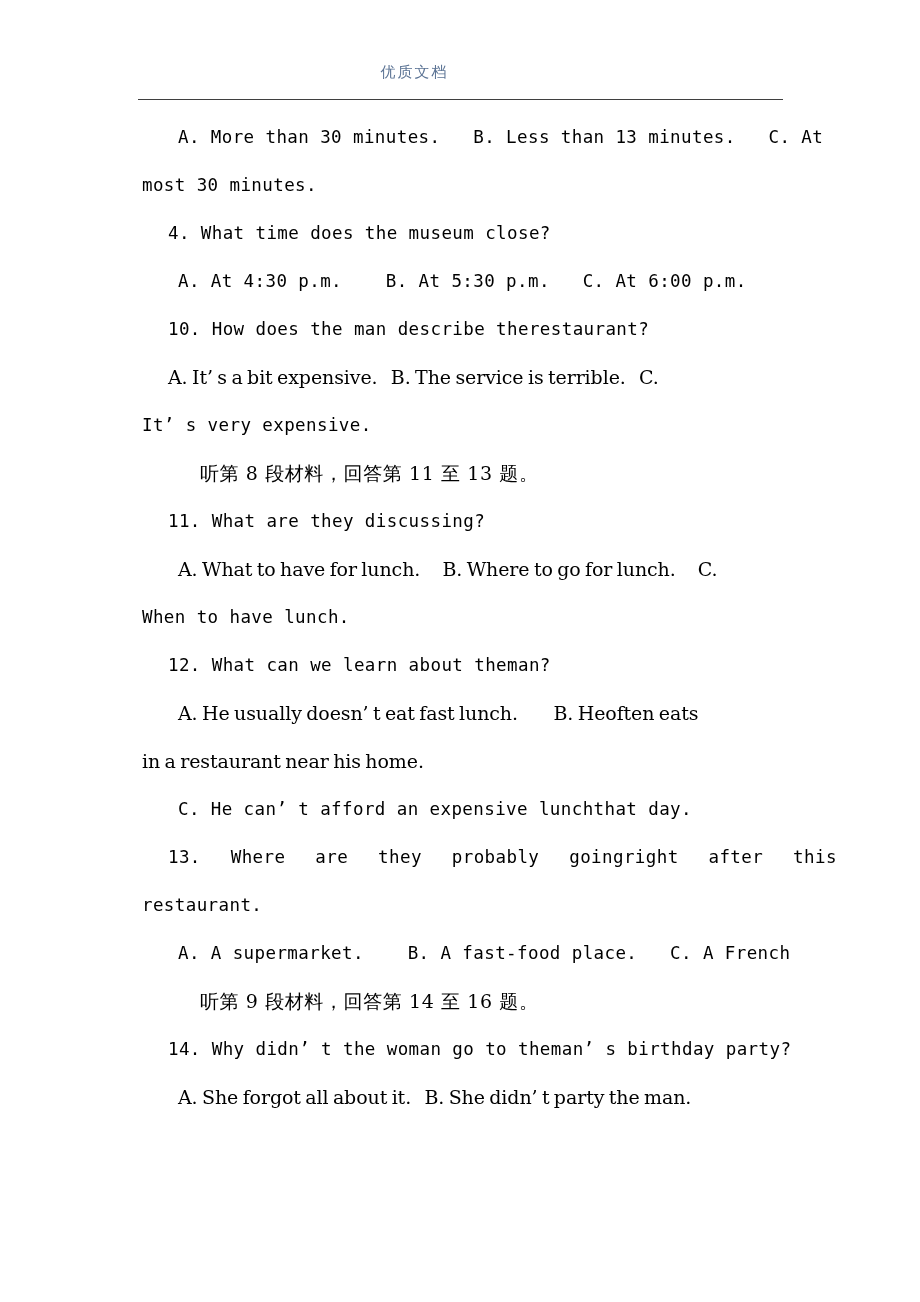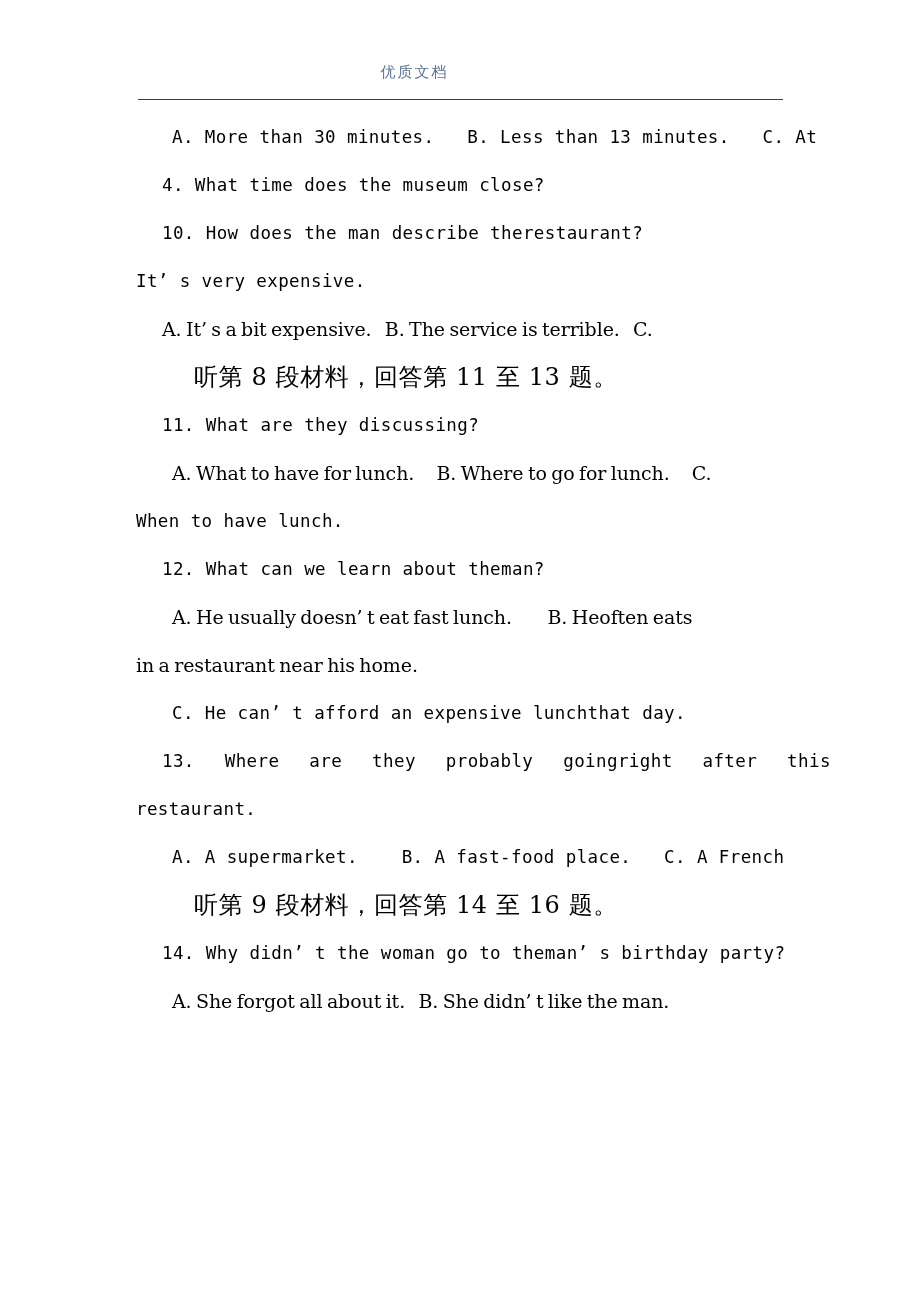--- a/index.html
+++ b/index.html
@@ -43,21 +43,21 @@
     left: 138px;
     top: 99px;
     width: 645px;
     height: 0;
     border-top: 1px solid #3f3f3f;
   }
 
   
   .body-block {
     position: absolute;
-    left: 136px;
+    left: 142px;
     top: 113px;
     width: 645px;
   }
 
   .ln {
     font-family: "DejaVu Sans Mono", "Liberation Mono", monospace;
     font-size: 17.5px;
     line-height: 48px;
     color: #000000;
     white-space: pre;
@@ -77,21 +77,21 @@
     letter-spacing: -0.1px;
     word-spacing: -1.5px;
   }
   .ln.just13 {
     word-spacing: 19px;
   }
 
   
   .ln.cn {
     font-family: "DejaVu Serif", "Liberation Serif", serif;
-    font-size: 24px;
+    font-size: 19px;
     letter-spacing: 0.6px;
     padding-left: 58px;
   }
 
   .ind1 { padding-left: 26px; }   
   .ind2 { padding-left: 36px; }   
   .ind0 { padding-left: 0; }      
 </style>
 </head>
 <body>
@@ -100,29 +100,31 @@
 
   <div class="header-area">
     <div class="header-title">优质文档</div>
   </div>
   <div class="header-rule"></div>
 
   <div class="body-block">
 
     <div class="ln wide ind2">A. More than 30 minutes.   B. Less than 13 minutes.   C. At</div>
 
+    <div class="ln wide ind0">most 30 minutes.</div>
 
     <div class="ln wide ind1">4. What time does the museum close?</div>
 
+    <div class="ln wide ind2">A. At 4:30 p.m.    B. At 5:30 p.m.   C. At 6:00 p.m.</div>
 
     <div class="ln wide ind1">10. How does the man describe therestaurant?</div>
 
+    <div class="ln cond ind1">A. It’ s a bit expensive.   B. The service is terrible.   C.</div>
+
     <div class="ln wide ind0">It’ s very expensive.</div>
-
-    <div class="ln cond ind1">A. It’ s a bit expensive.   B. The service is terrible.   C.</div>
 
     <div class="ln cn">听第 8 段材料，回答第 11 至 13 题。</div>
 
     <div class="ln wide ind1">11. What are they discussing?</div>
 
     <div class="ln cond ind2">A. What to have for lunch.     B. Where to go for lunch.     C.</div>
 
     <div class="ln wide ind0">When to have lunch.</div>
 
     <div class="ln wide ind1">12. What can we learn about theman?</div>
@@ -137,16 +139,16 @@
 
 
     <div class="ln wide ind0">restaurant.</div>
 
     <div class="ln wide ind2">A. A supermarket.    B. A fast-food place.   C. A French</div>
 
     <div class="ln cn">听第 9 段材料，回答第 14 至 16 题。</div>
 
     <div class="ln wide ind1">14. Why didn’ t the woman go to theman’ s birthday party?</div>
 
-    <div class="ln cond ind2">A. She forgot all about it.   B. She didn’ t like the man.</div>
+    <div class="ln cond ind2">A. She forgot all about it.   B. She didn’ t party the man.</div>
 
   </div>
 </div>
 
 </body></html>

